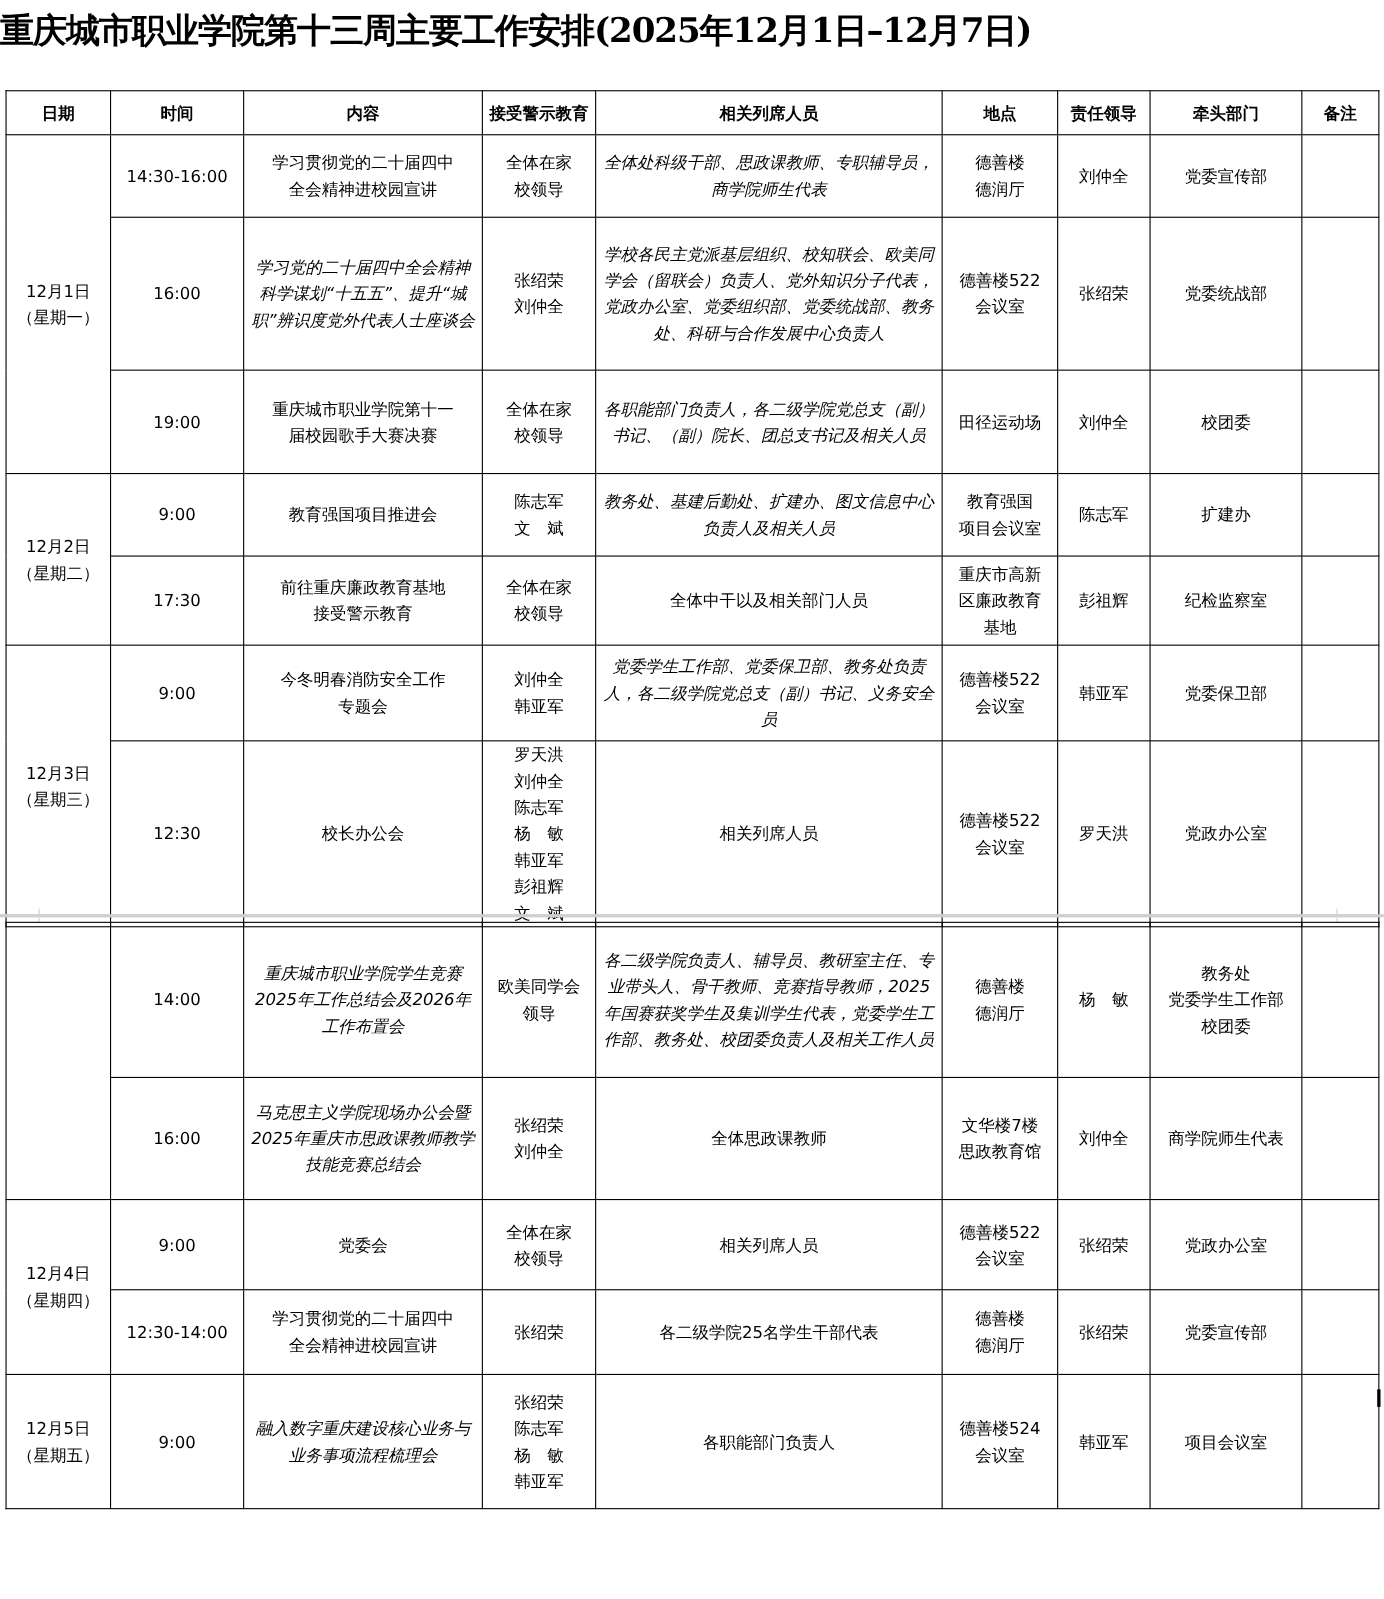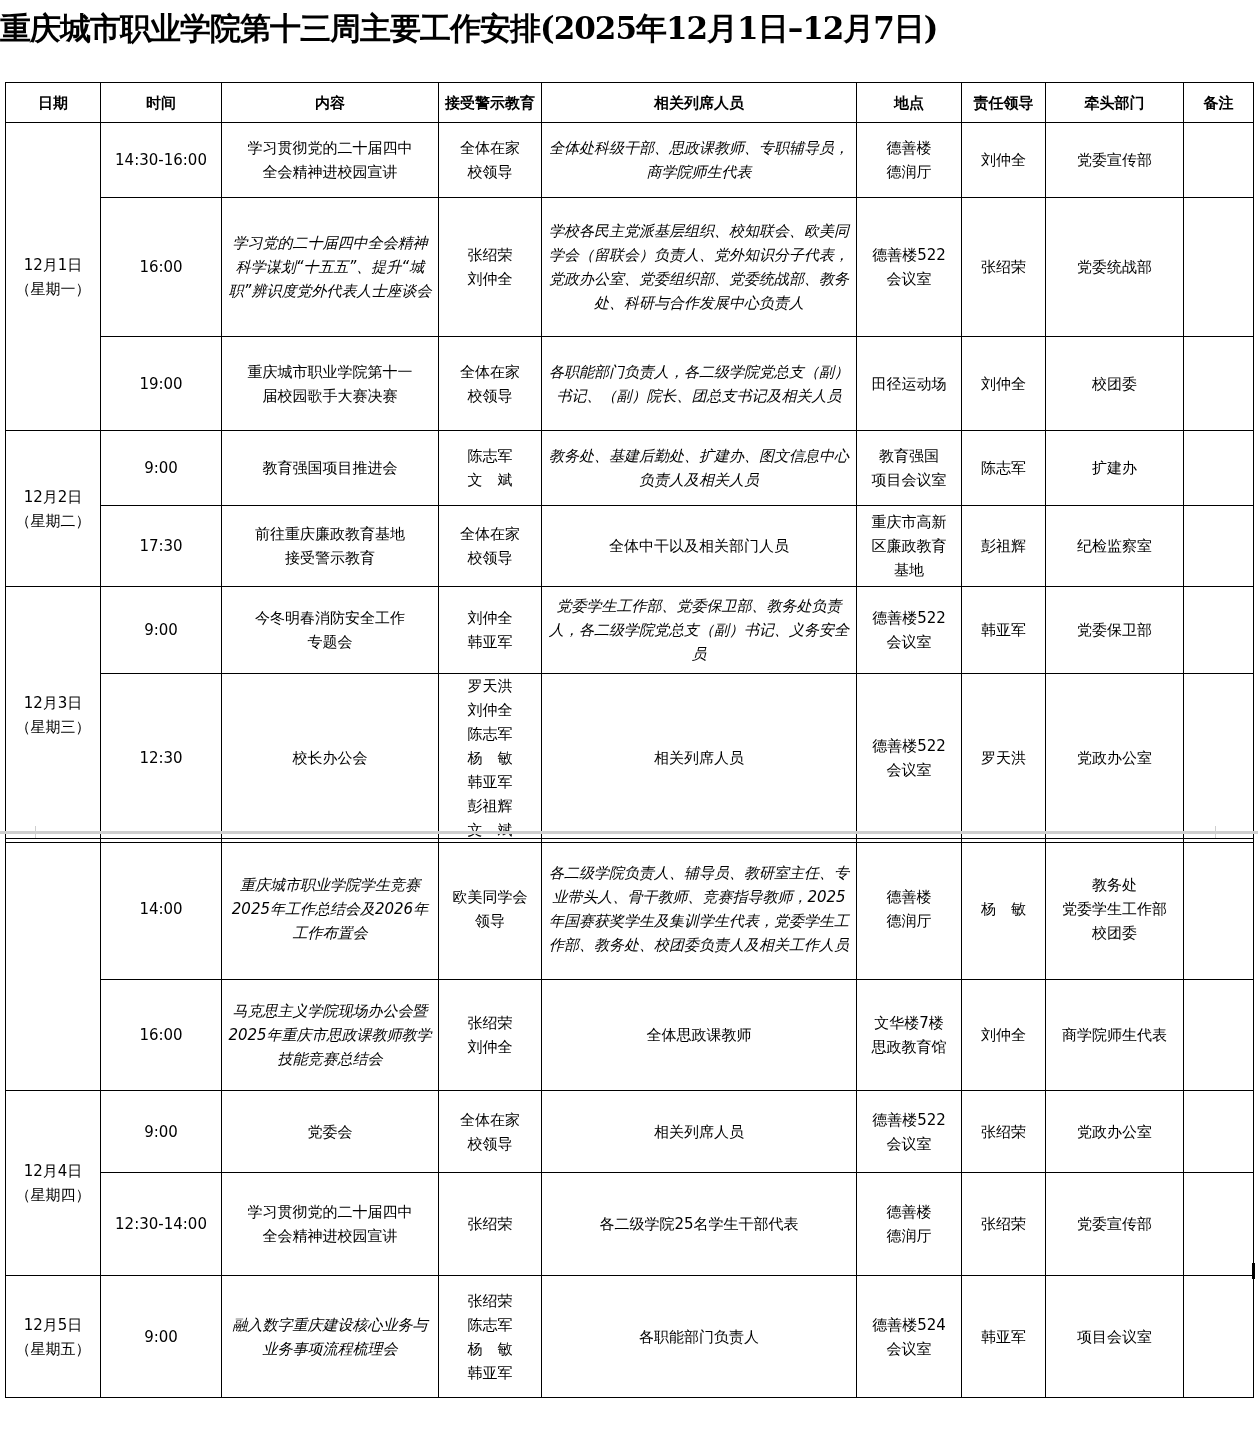--- a/index.html
+++ b/index.html
@@ -209,21 +209,21 @@
     <td>党委会</td>
     <td class="ml">全体在家
 校领导</td>
     <td>相关列席人员</td>
     <td class="ml">德善楼522
 会议室</td>
     <td>张绍荣</td>
     <td>党政办公室</td>
     <td></td>
   </tr>
-  <tr style="height:103px">
+  <tr style="height:77px">
     <td>12:30-14:00</td>
     <td class="ml">学习贯彻党的二十届四中
 全会精神进校园宣讲</td>
     <td class="ml">张绍荣</td>
     <td>各二级学院25名学生干部代表</td>
     <td class="ml">德善楼
 德润厅</td>
     <td>张绍荣</td>
     <td>党委宣传部</td>
     <td></td>

